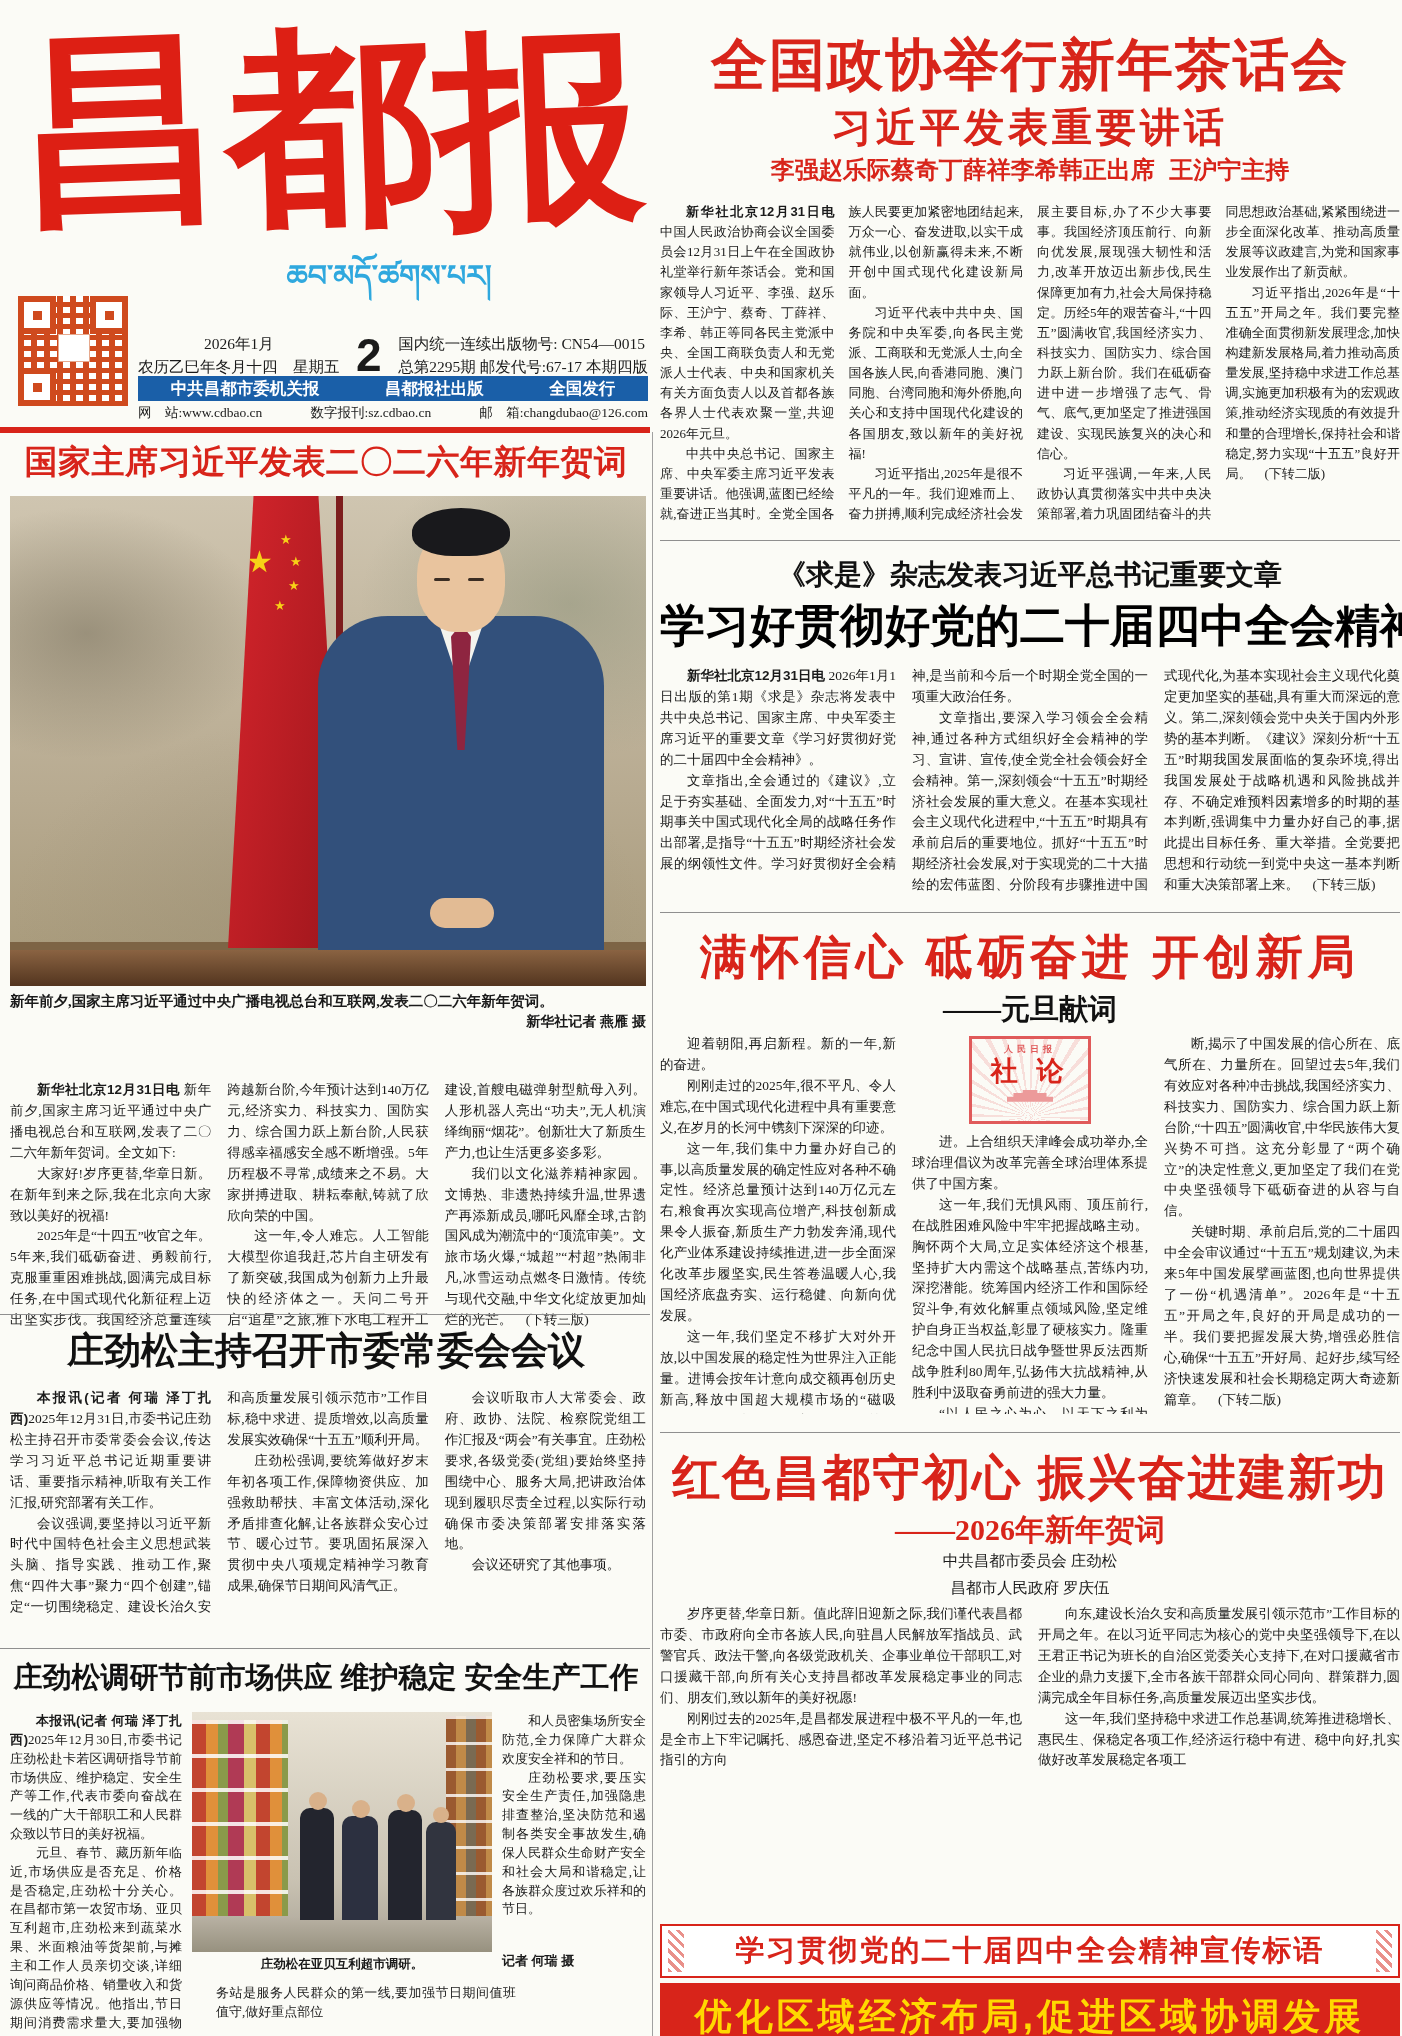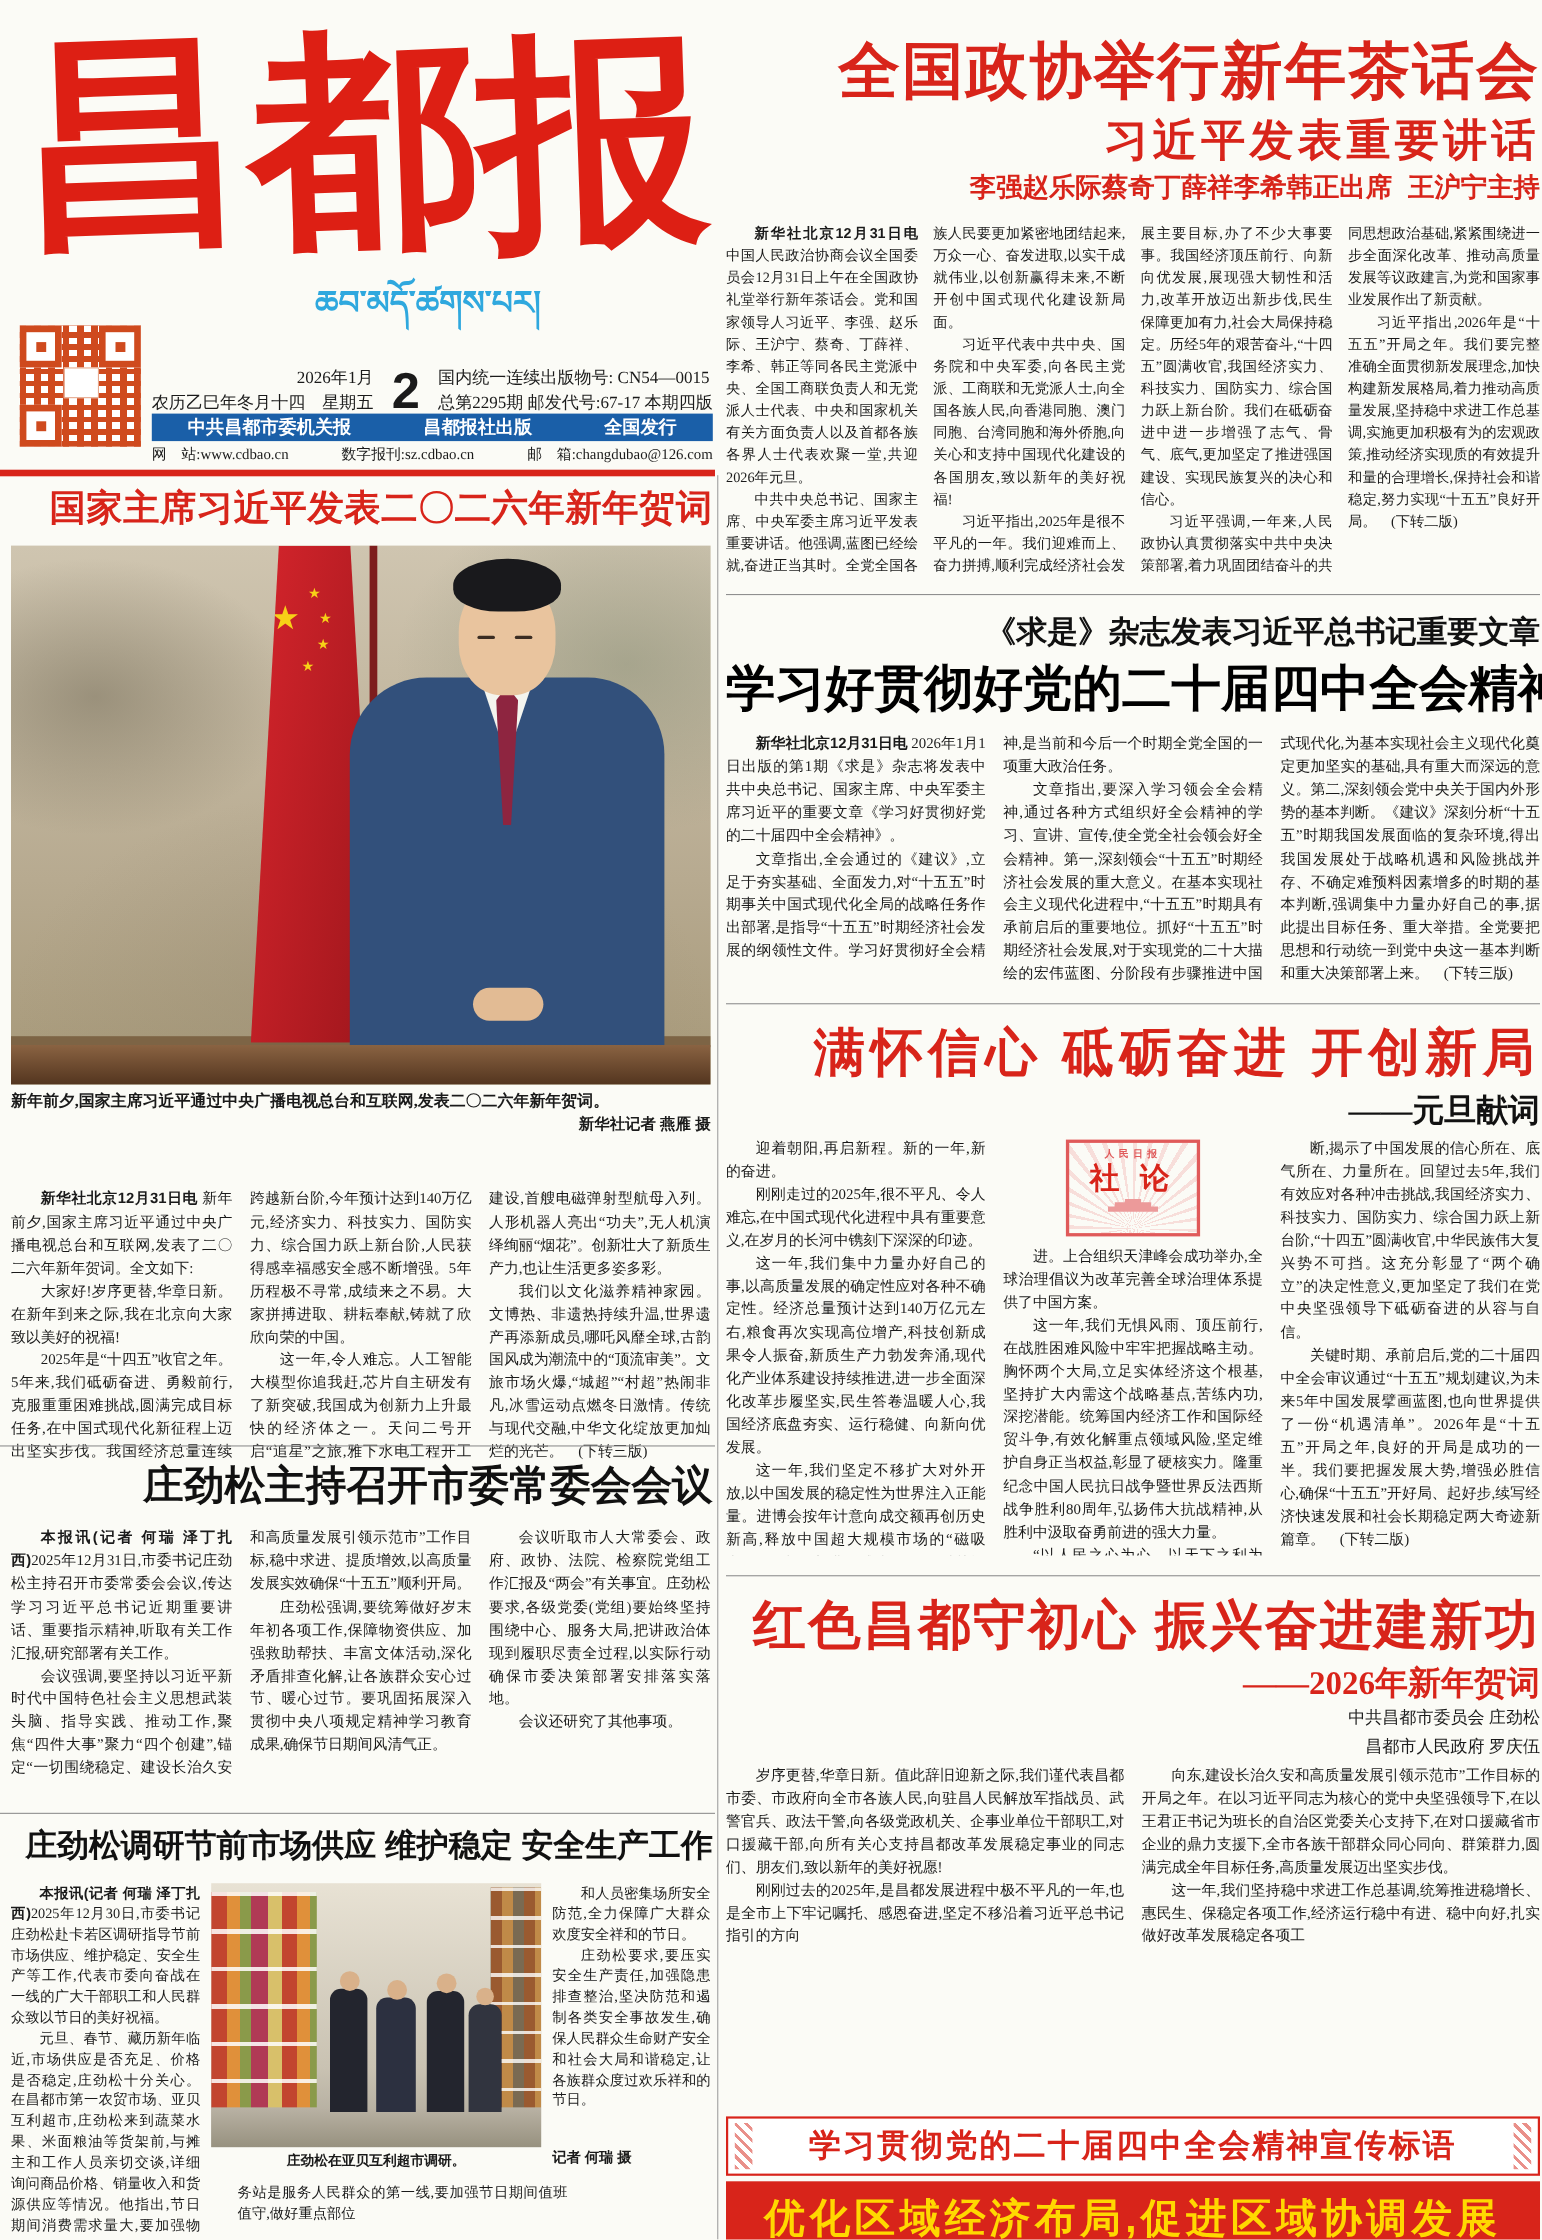--- a/index.html
+++ b/index.html
@@ -2,39 +2,39 @@
 <html><head>
 <meta charset="utf-8">
 <style>
   html,body{margin:0;padding:0;}
   body{
     width:1402px;height:2036px;position:relative;background:#fbfbf6;
     font-family:"Liberation Serif",serif;color:#1a1a1a;overflow:hidden;
   }
   .abs{position:absolute;}
   .sans{font-family:"Liberation Sans",sans-serif;}
-  .center{text-align:right;}
+  .center{text-align:center;}
   .nowrap{white-space:nowrap;}
 
   
   #masthead{left:16px;top:4px;width:628px;height:252px;display:flex;justify-content:space-between;align-items:center;}
   #masthead span{font-family:"Liberation Serif",serif;font-weight:900;font-size:208px;line-height:1;color:#dd1f14;transform:rotate(-2deg);}
   #tibetan{left:146px;top:258px;width:486px;text-align:center;color:#2fa8de;font-weight:bold;font-size:30px;line-height:1.2;}
 
   
   #qr{left:18px;top:296px;width:110px;height:110px;background:
       repeating-linear-gradient(0deg,#cf4a1e 0 5px,transparent 5px 11px),
       repeating-linear-gradient(90deg,#cf4a1e 0 6px,#fff 6px 13px);}
   .qr-f{position:absolute;width:26px;height:26px;border:6px solid #cf4a1e;background:radial-gradient(#cf4a1e 0 0) center/9px 9px no-repeat,#fff;}
   #qr .f1{left:0;top:0;} #qr .f2{right:0;top:0;} #qr .f3{left:0;bottom:0;}
   #qr .logo{position:absolute;left:40px;top:38px;width:30px;height:26px;background:#fff;border:1px solid #e6a98e;font-size:7px;color:#cf4a1e;text-align:center;line-height:1.1;overflow:hidden;}
 
   
   #issue{left:138px;top:328px;width:510px;display:flex;justify-content:space-between;align-items:center;font-size:15.5px;}
-  #issue .dates{text-align:right;line-height:1.5;}
+  #issue .dates{text-align:center;line-height:1.5;}
   #issue .num{font-family:"Liberation Sans",sans-serif;font-weight:900;font-size:46px;}
   #issue .pub{text-align:left;line-height:1.5;}
   #orgbar{left:138px;top:376px;width:510px;height:25px;background:#1a5fa8;color:#fff;display:flex;justify-content:space-around;align-items:center;font-family:"Liberation Sans",sans-serif;font-weight:bold;font-size:16.5px;}
   #webrow{left:138px;top:404px;width:510px;display:flex;justify-content:space-between;font-size:13.5px;}
   #redrule{left:0;top:427px;width:650px;height:6px;background:#d8241a;}
 
   
   .hrule{background:#8f8f8f;height:1px;}
   #vrule{left:652px;top:432px;width:1px;height:1604px;background:#a0a0a0;}
 

